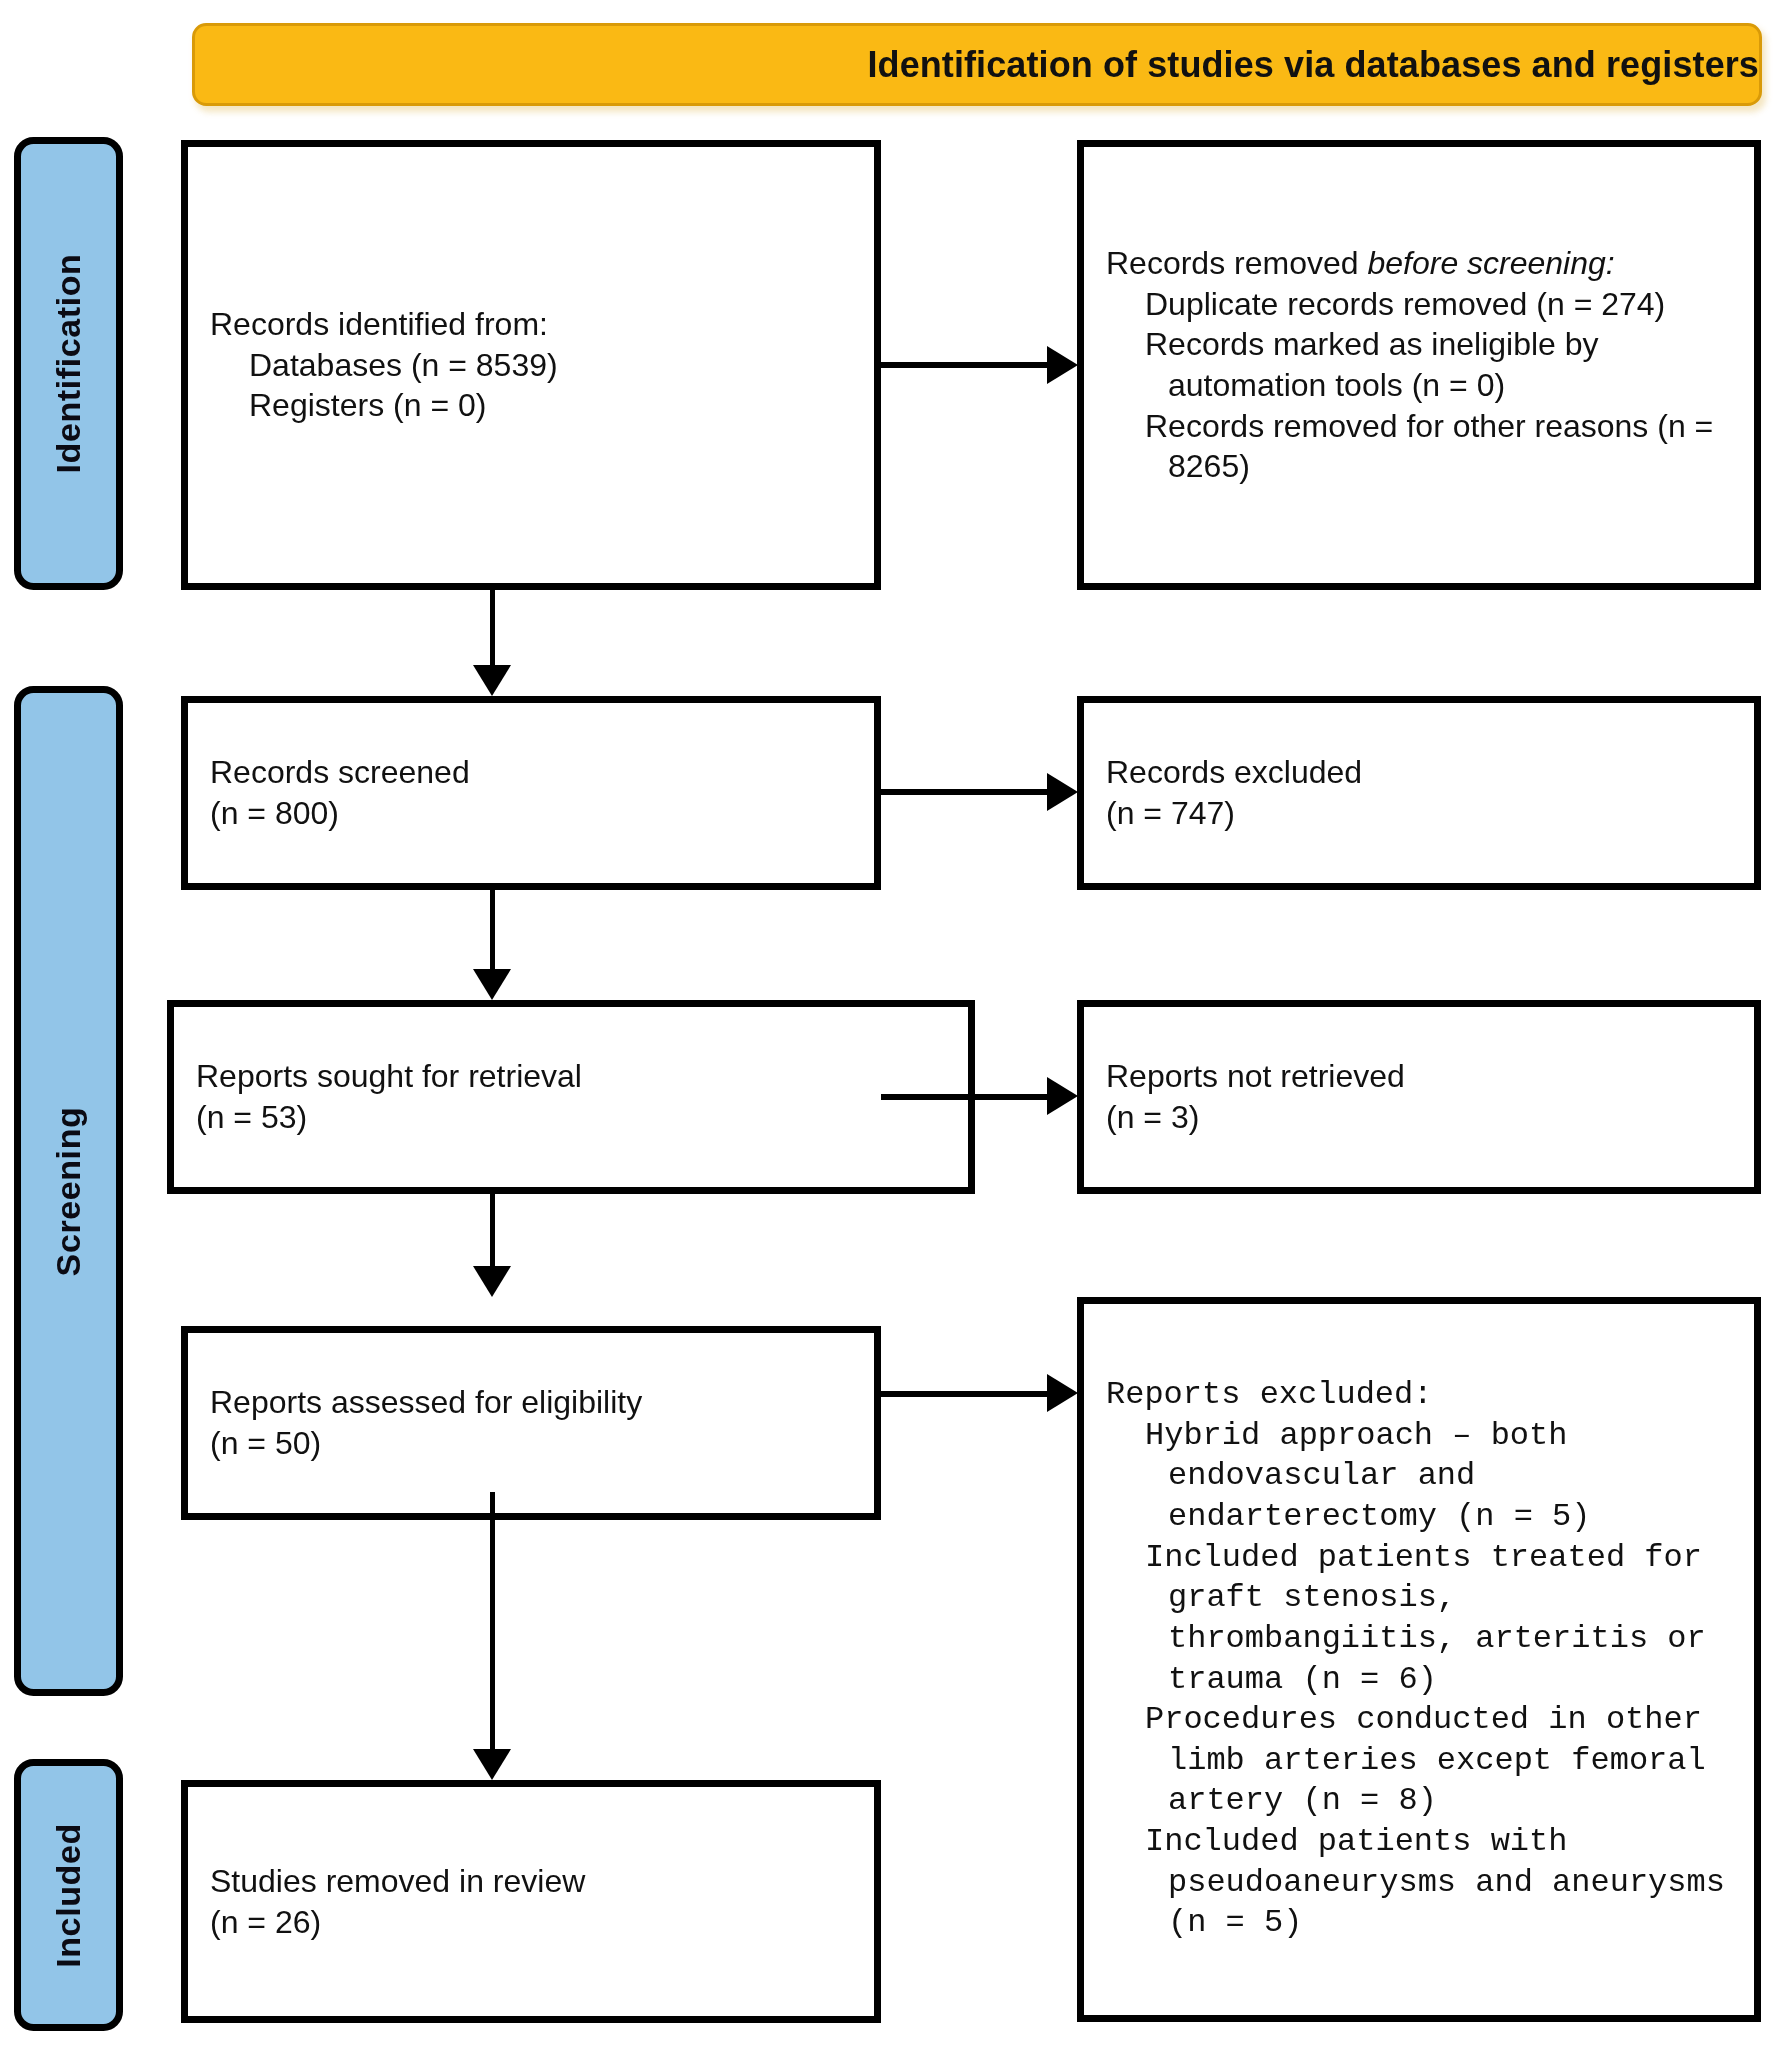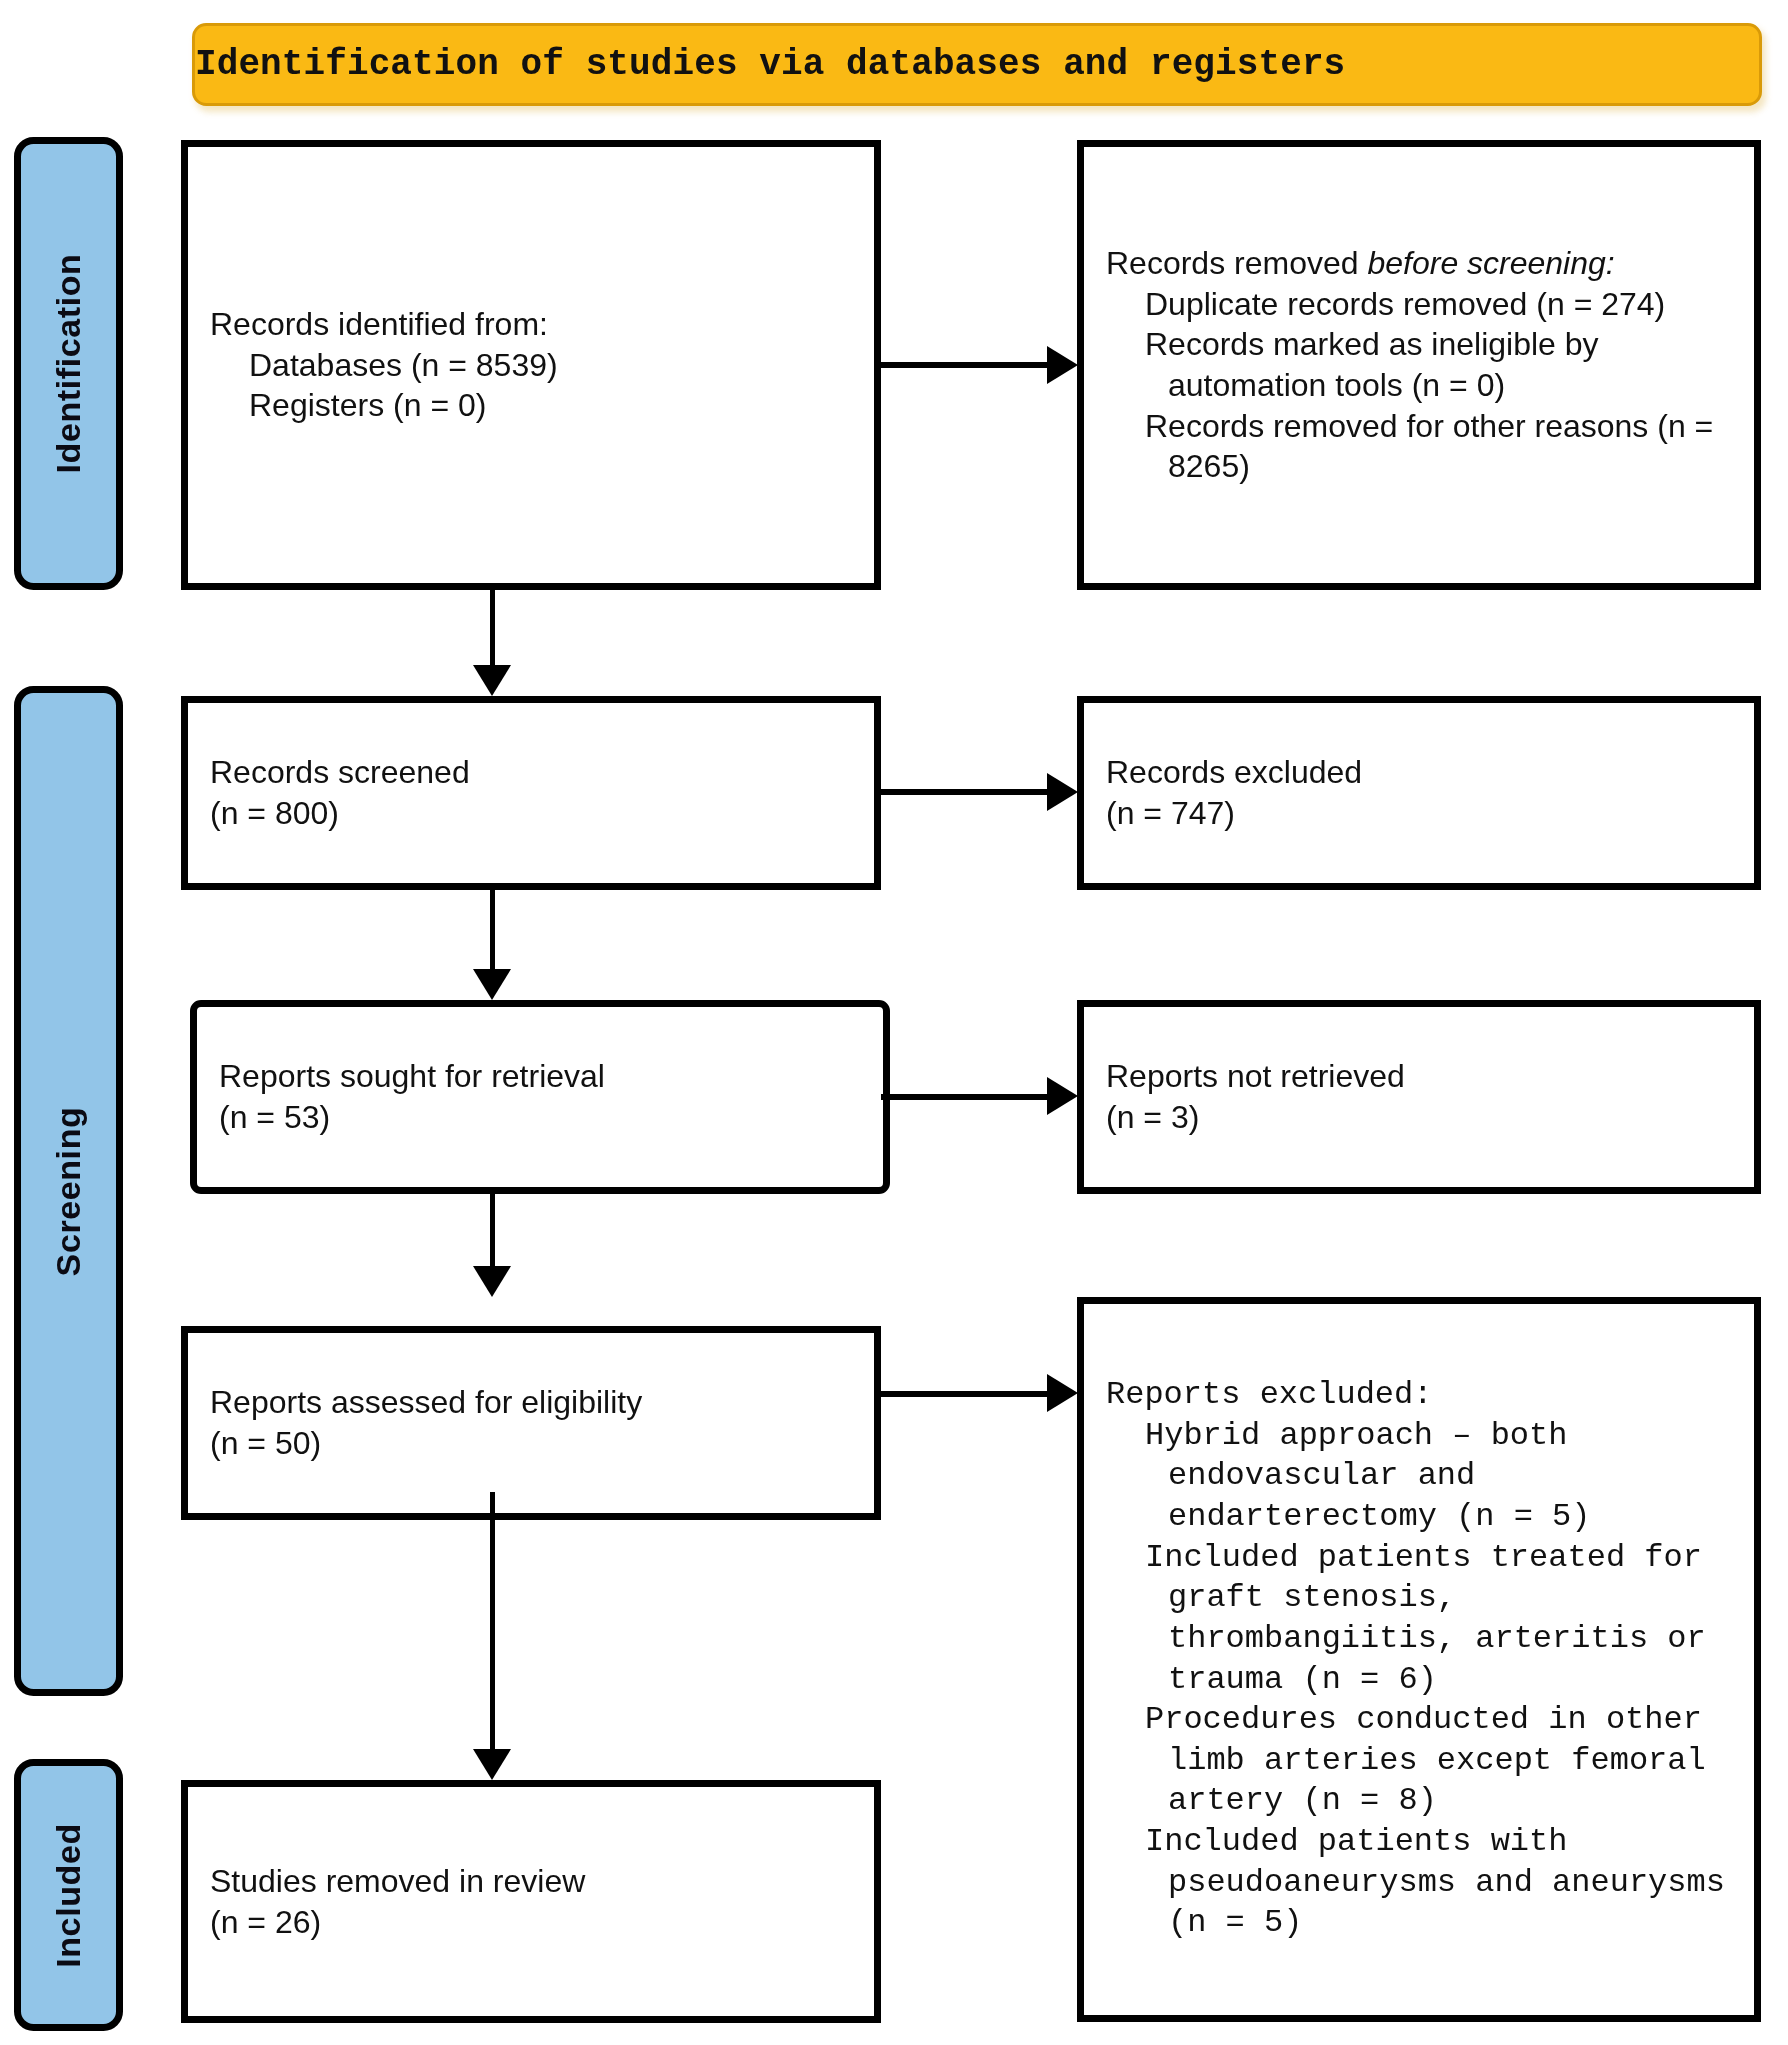--- a/index.html
+++ b/index.html
@@ -23,23 +23,22 @@
     left: 192px;
     top: 23px;
     width: 1570px;
     height: 83px;
     background: #FAB914;
     border: 3.9px solid #D99A08;
     border-radius: 14.2px;
     box-sizing: border-box;
     display: flex;
     align-items: center;
-    justify-content: flex-start;
+    justify-content: flex-end;
     box-shadow: 3.9px 5.2px 6.5px rgba(230,200,120,0.45);
-    font-family: Liberation Mono, monospace;
   }
   .banner-text {
     font-size: 36px;
     font-weight: bold;
     color: #111111;
     letter-spacing: 0.1px;
     white-space: nowrap;
   }
 
   
@@ -88,21 +87,21 @@
   }
   .line.indent {
     padding-left: 62px;
     text-indent: -23px;
   }
   .ital { font-style: italic; }
 
   
   #box-identified   { left: 181px; top: 140px;  width: 700px; height: 450px; }
   #box-screened     { left: 181px; top: 696px; width: 700px; height: 194px; }
-  #box-sought       { left: 190px; top: 1000px; width: 700px; height: 194px; border-radius: 11px; }
+  #box-sought       { left: 167px; top: 1000px; width: 808px; height: 194px; }
   #box-assessed     { left: 181px; top: 1297px; width: 700px; height: 194px; margin-top: 29px; }
   #box-included     { left: 181px; top: 1780px; width: 700px; height: 243px; }
 
   
   #box-removed      { left: 1077px; top: 140px;  width: 684px; height: 450px; }
   #box-excluded-rec { left: 1077px; top: 696px; width: 684px; height: 194px; }
   #box-notretr      { left: 1077px; top: 1000px; width: 684px; height: 194px; }
   #box-excluded-rep { left: 1077px; top: 1297px; width: 684px; height: 725px; font-family: Liberation Mono, monospace; }
 
   

